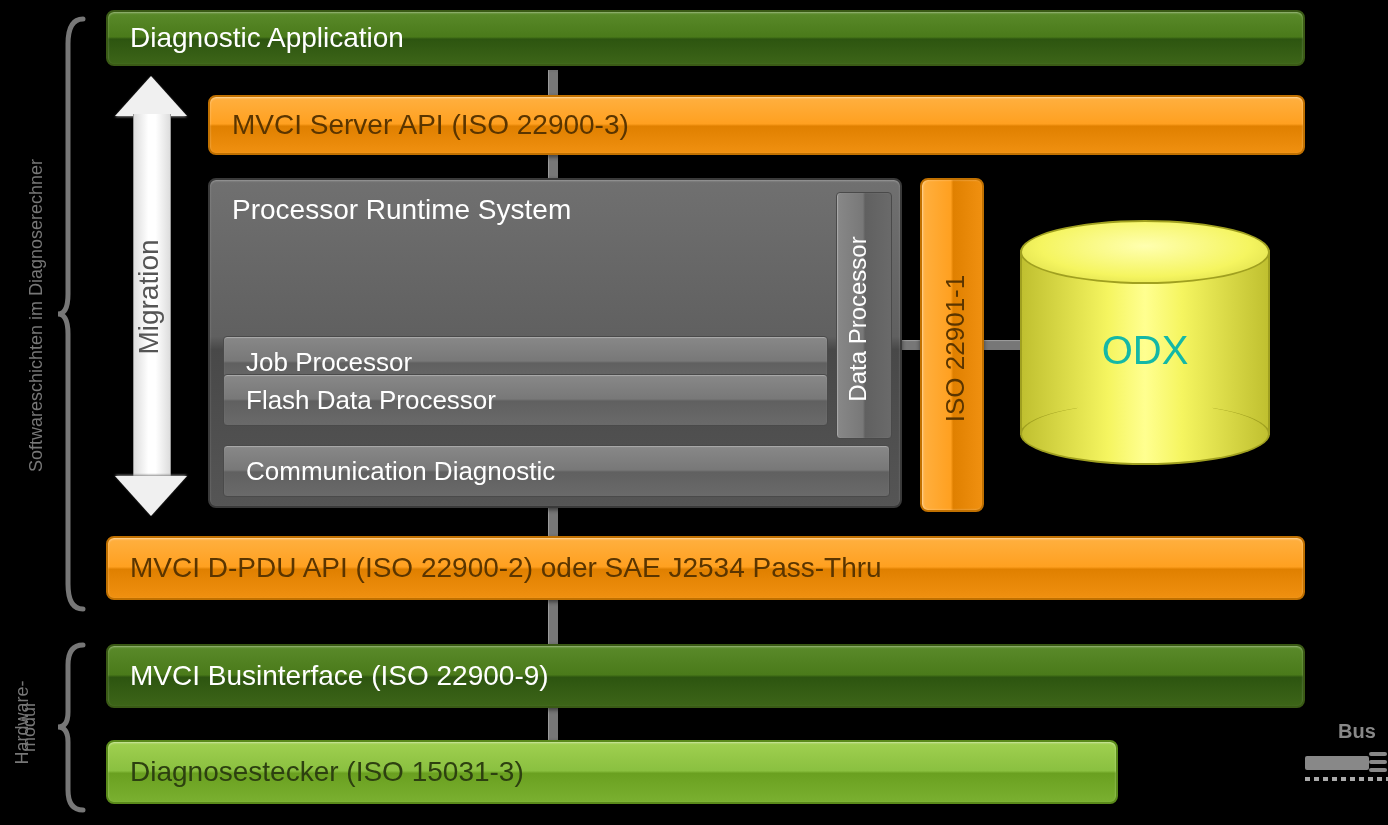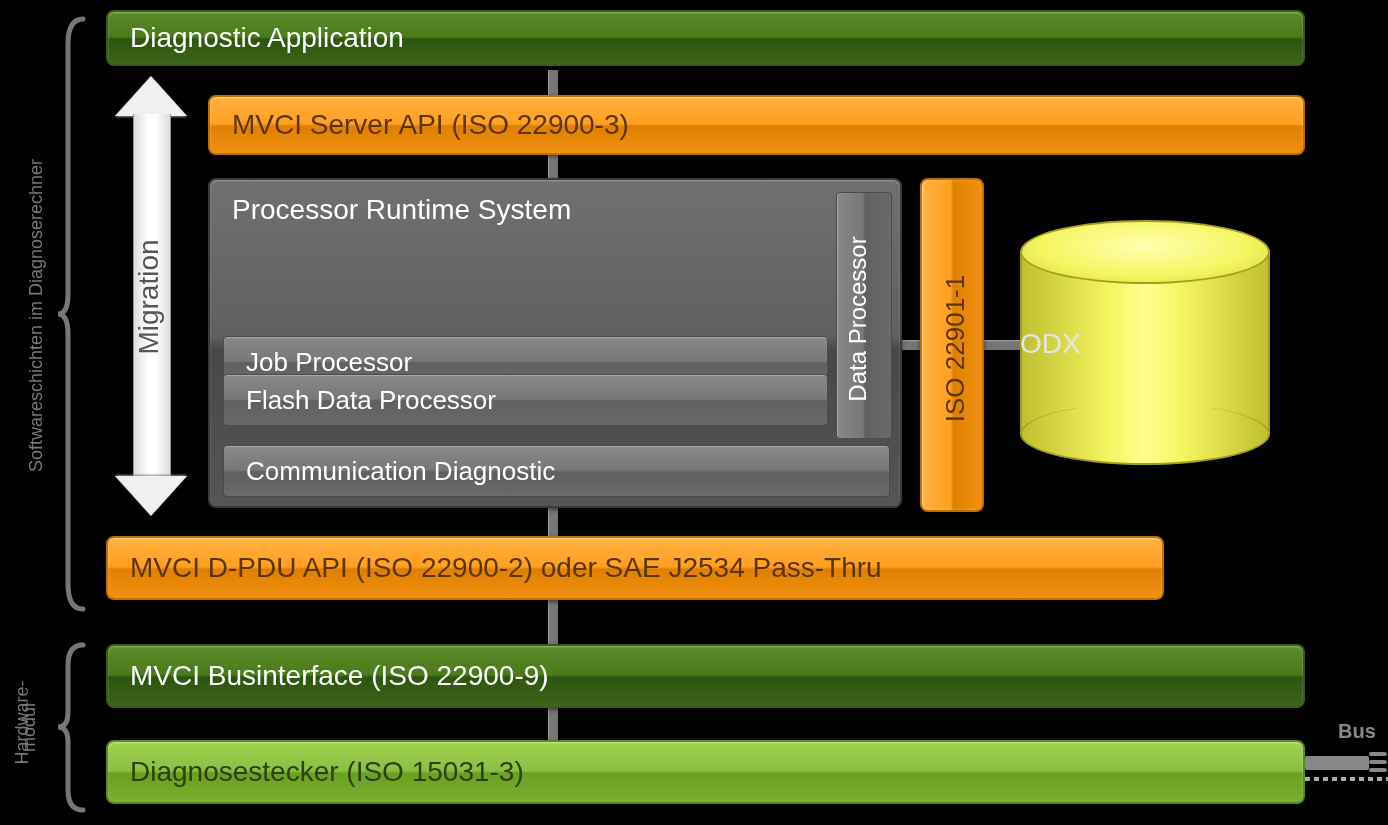--- a/index.html
+++ b/index.html
@@ -95,32 +95,32 @@
 </div>
 
 <div class="v-orange" style="position:absolute;left:920px;top:178px;width:60px;height:330px;border-radius:8px">
   <div class="vtext" style="left:-40px;top:153px;font-size:26px"><span>ISO 22901-1</span></div>
 </div>
 
 <div class="cyl" style="left:1020px;top:220px;width:250px;height:245px">
   <div class="body" style="top:30px;height:185px"></div>
   <div class="bot" style="bottom:0;height:60px"></div>
   <div class="top" style="top:0;height:60px"></div>
-  <div style="position:absolute;left:0;right:0;top:108px;text-align:left;font-size:28px;color:#e5e5e5"><span>ODX</span></div>
+  <div style="position:absolute;left:0;right:0;top:108px;text-align:center;font-size:40px;color:#14b8a6"><span>ODX</span></div>
 </div>
 
-<div class="block orange" style="left:106px;top:536px;width:1058px;height:64px">
+<div class="block orange" style="left:106px;top:536px;width:1199px;height:64px">
   <span>MVCI D-PDU API (ISO 22900-2) oder SAE J2534 Pass-Thru</span>
 </div>
 
 <div class="block green-dark" style="left:106px;top:644px;width:1199px;height:64px">
   <span>MVCI Businterface (ISO 22900-9)</span>
 </div>
 
-<div class="block green-light" style="left:106px;top:740px;width:1199px;height:64px">
+<div class="block green-light" style="left:106px;top:740px;width:1012px;height:64px">
   <span>Diagnosestecker (ISO 15031-3)</span>
 </div>
 
 <div class="bus-label" style="left:1338px;top:720px"><span>Bus</span></div>
 <div class="plug" style="left:1305px;top:756px;width:64px;height:14px"></div>
 <div class="plug" style="left:1369px;top:752px;width:18px;height:4px"></div>
 <div class="plug" style="left:1369px;top:760px;width:18px;height:4px"></div>
 <div class="plug" style="left:1369px;top:768px;width:18px;height:4px"></div>
 
 <svg style="position:absolute;left:1305px;top:776px;width:83px;height:6px">

